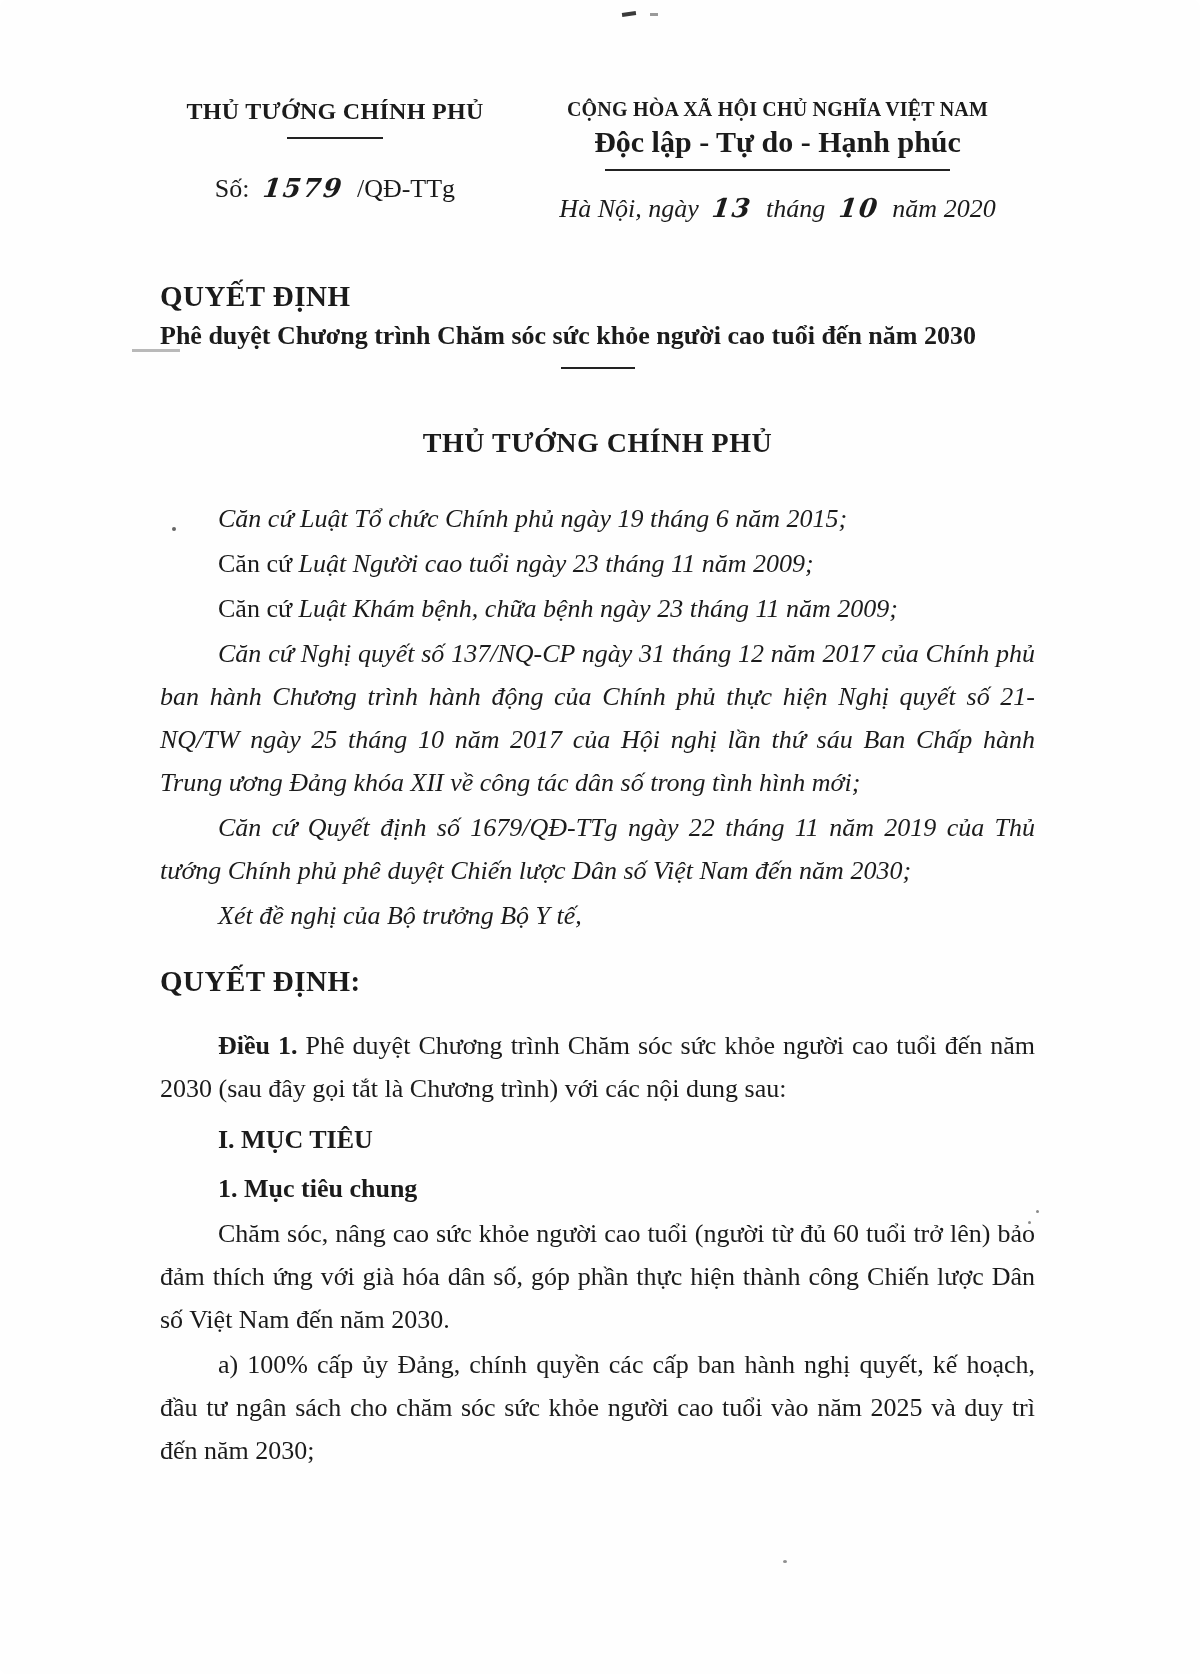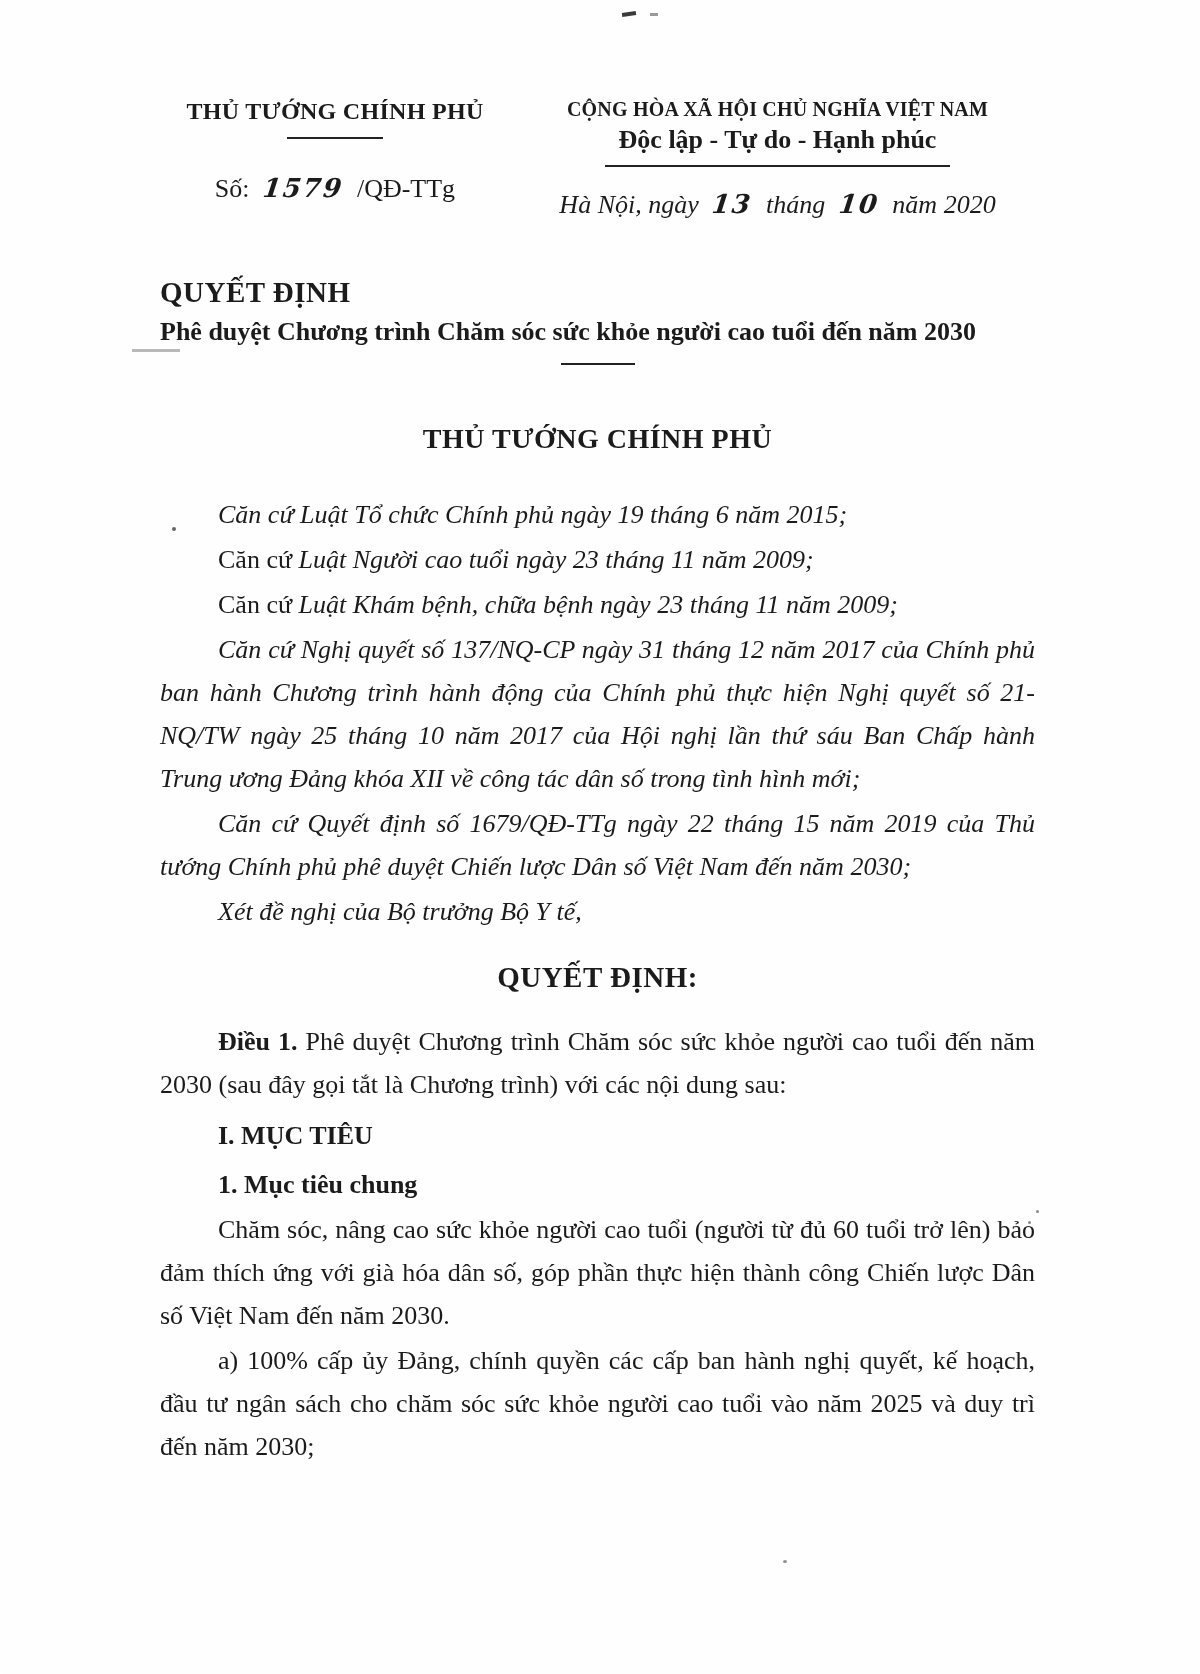--- a/index.html
+++ b/index.html
@@ -58,21 +58,21 @@
     margin-top: 34px;
     font-size: 26px;
     white-space: nowrap;
   }
   .motto1 {
     font-size: 20px;
     letter-spacing: 0.2px;
     white-space: nowrap;
   }
   .motto2 {
-    font-size: 26px;
+    font-size: 30px;
     margin-top: 4px;
     white-space: nowrap;
   }
   .rule-motto {
     width: 345px;
     margin: 10px auto 0 auto;
   }
   .dateline {
     margin-top: 22px;
     font-size: 26px;
@@ -122,21 +122,20 @@
     text-indent: 58px;
   }
   .recital {
     font-style: italic;
     margin-bottom: 2px;
   }
   .recital .lead { font-style: normal; }
 
   .decision-heading {
     margin-top: 28px;
-    text-align: center;
     font-size: 29px;
     text-indent: 0;
     letter-spacing: 0.5px;
   }
   .article { margin-top: 26px; }
   .section-heading {
     font-weight: bold;
     margin-top: 8px;
   }
   .sub-heading {
@@ -201,21 +200,21 @@
     <div class="rule rule-title"></div>
   </div>
 
   <div class="authority bold">THỦ TƯỚNG CHÍNH PHỦ</div>
 
   <div class="recitals">
     <p class="recital"><span class="lead"></span><span>Căn cứ Luật Tổ chức Chính phủ ngày 19 tháng 6 năm 2015;</span></p>
     <p class="recital"><span class="lead">Căn cứ </span><span>Luật Người cao tuổi ngày 23 tháng 11 năm 2009;</span></p>
     <p class="recital"><span class="lead">Căn cứ </span><span>Luật Khám bệnh, chữa bệnh ngày 23 tháng 11 năm 2009;</span></p>
     <p class="recital"><span class="lead"></span><span>Căn cứ Nghị quyết số 137/NQ-CP ngày 31 tháng 12 năm 2017 của Chính phủ ban hành Chương trình hành động của Chính phủ thực hiện Nghị quyết số 21-NQ/TW ngày 25 tháng 10 năm 2017 của Hội nghị lần thứ sáu Ban Chấp hành Trung ương Đảng khóa XII về công tác dân số trong tình hình mới;</span></p>
-    <p class="recital"><span class="lead"></span><span>Căn cứ Quyết định số 1679/QĐ-TTg ngày 22 tháng 15 năm 2019 của Thủ tướng Chính phủ phê duyệt Chiến lược Dân số Việt Nam đến năm 2030;</span></p>
+    <p class="recital"><span class="lead"></span><span>Căn cứ Quyết định số 1679/QĐ-TTg ngày 22 tháng 11 năm 2019 của Thủ tướng Chính phủ phê duyệt Chiến lược Dân số Việt Nam đến năm 2030;</span></p>
     <p class="recital"><span class="lead"></span><span>Xét đề nghị của Bộ trưởng Bộ Y tế,</span></p>
   </div>
 
   <div class="decision-heading bold">QUYẾT ĐỊNH:</div>
 
   <p class="article"><span class="bold">Điều 1.</span><span> Phê duyệt Chương trình Chăm sóc sức khỏe người cao tuổi đến năm 2030 (sau đây gọi tắt là Chương trình) với các nội dung sau:</span></p>
 
   <p class="section-heading">I. MỤC TIÊU</p>
 
   <p class="sub-heading">1. Mục tiêu chung</p>

